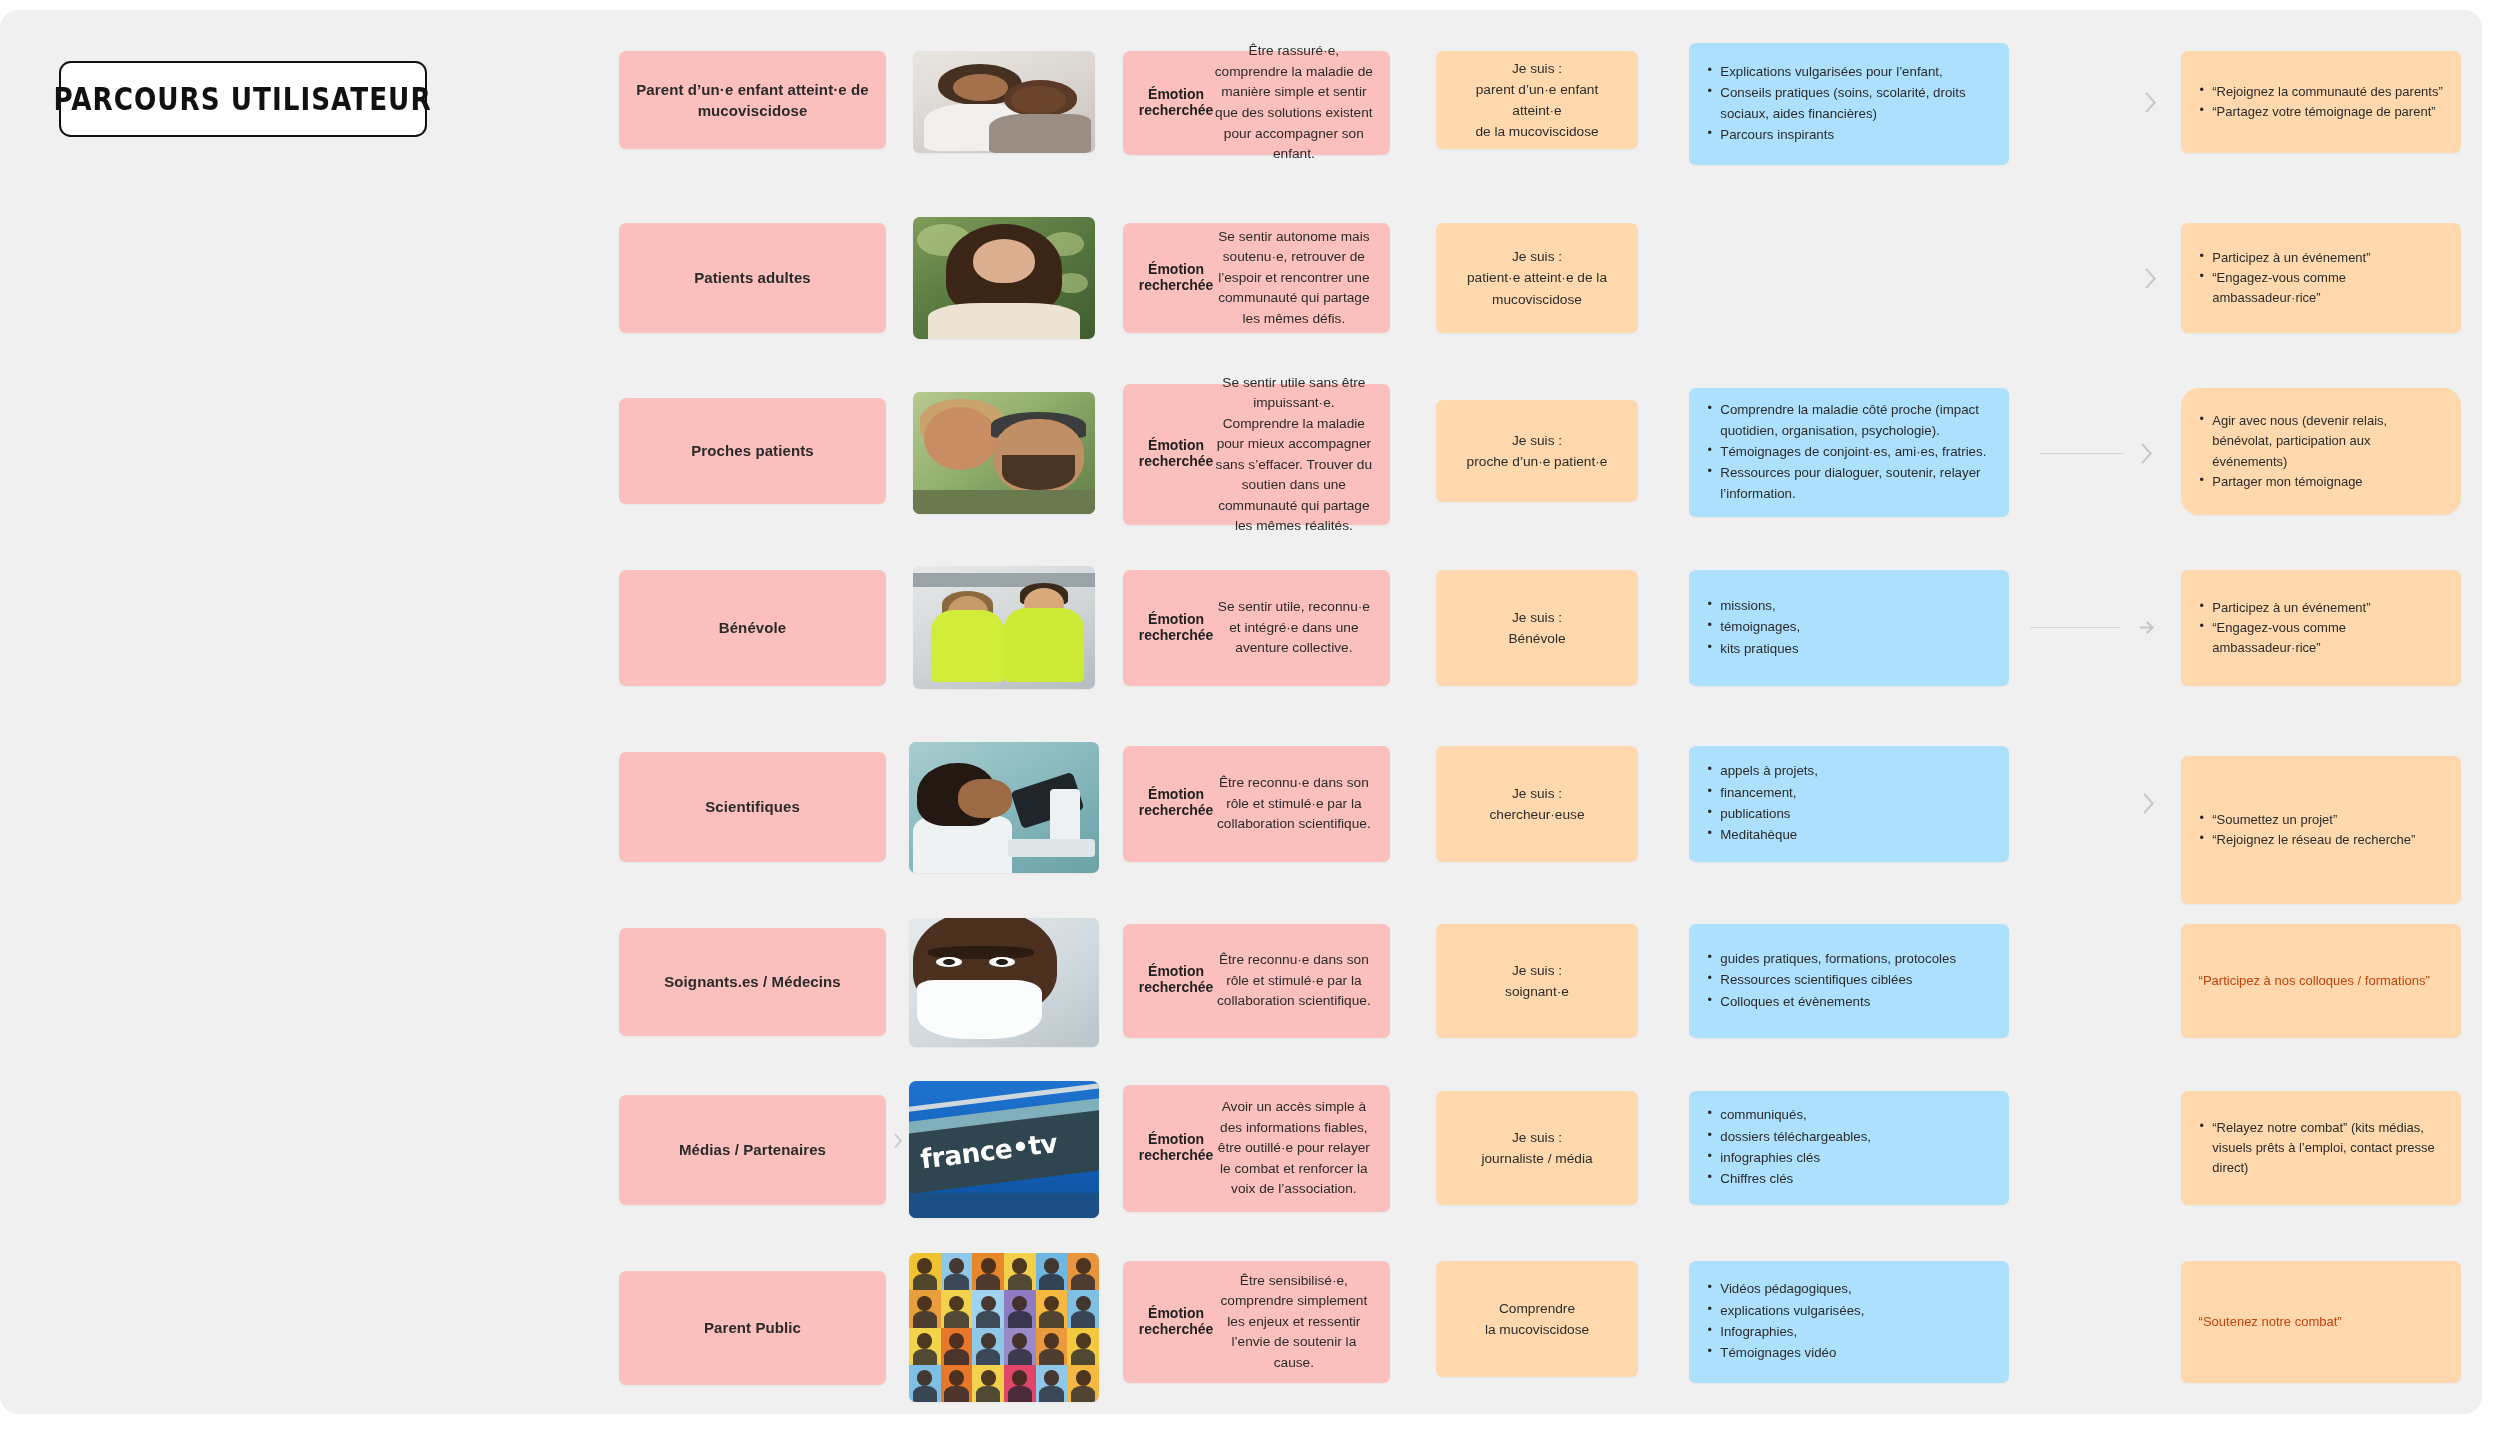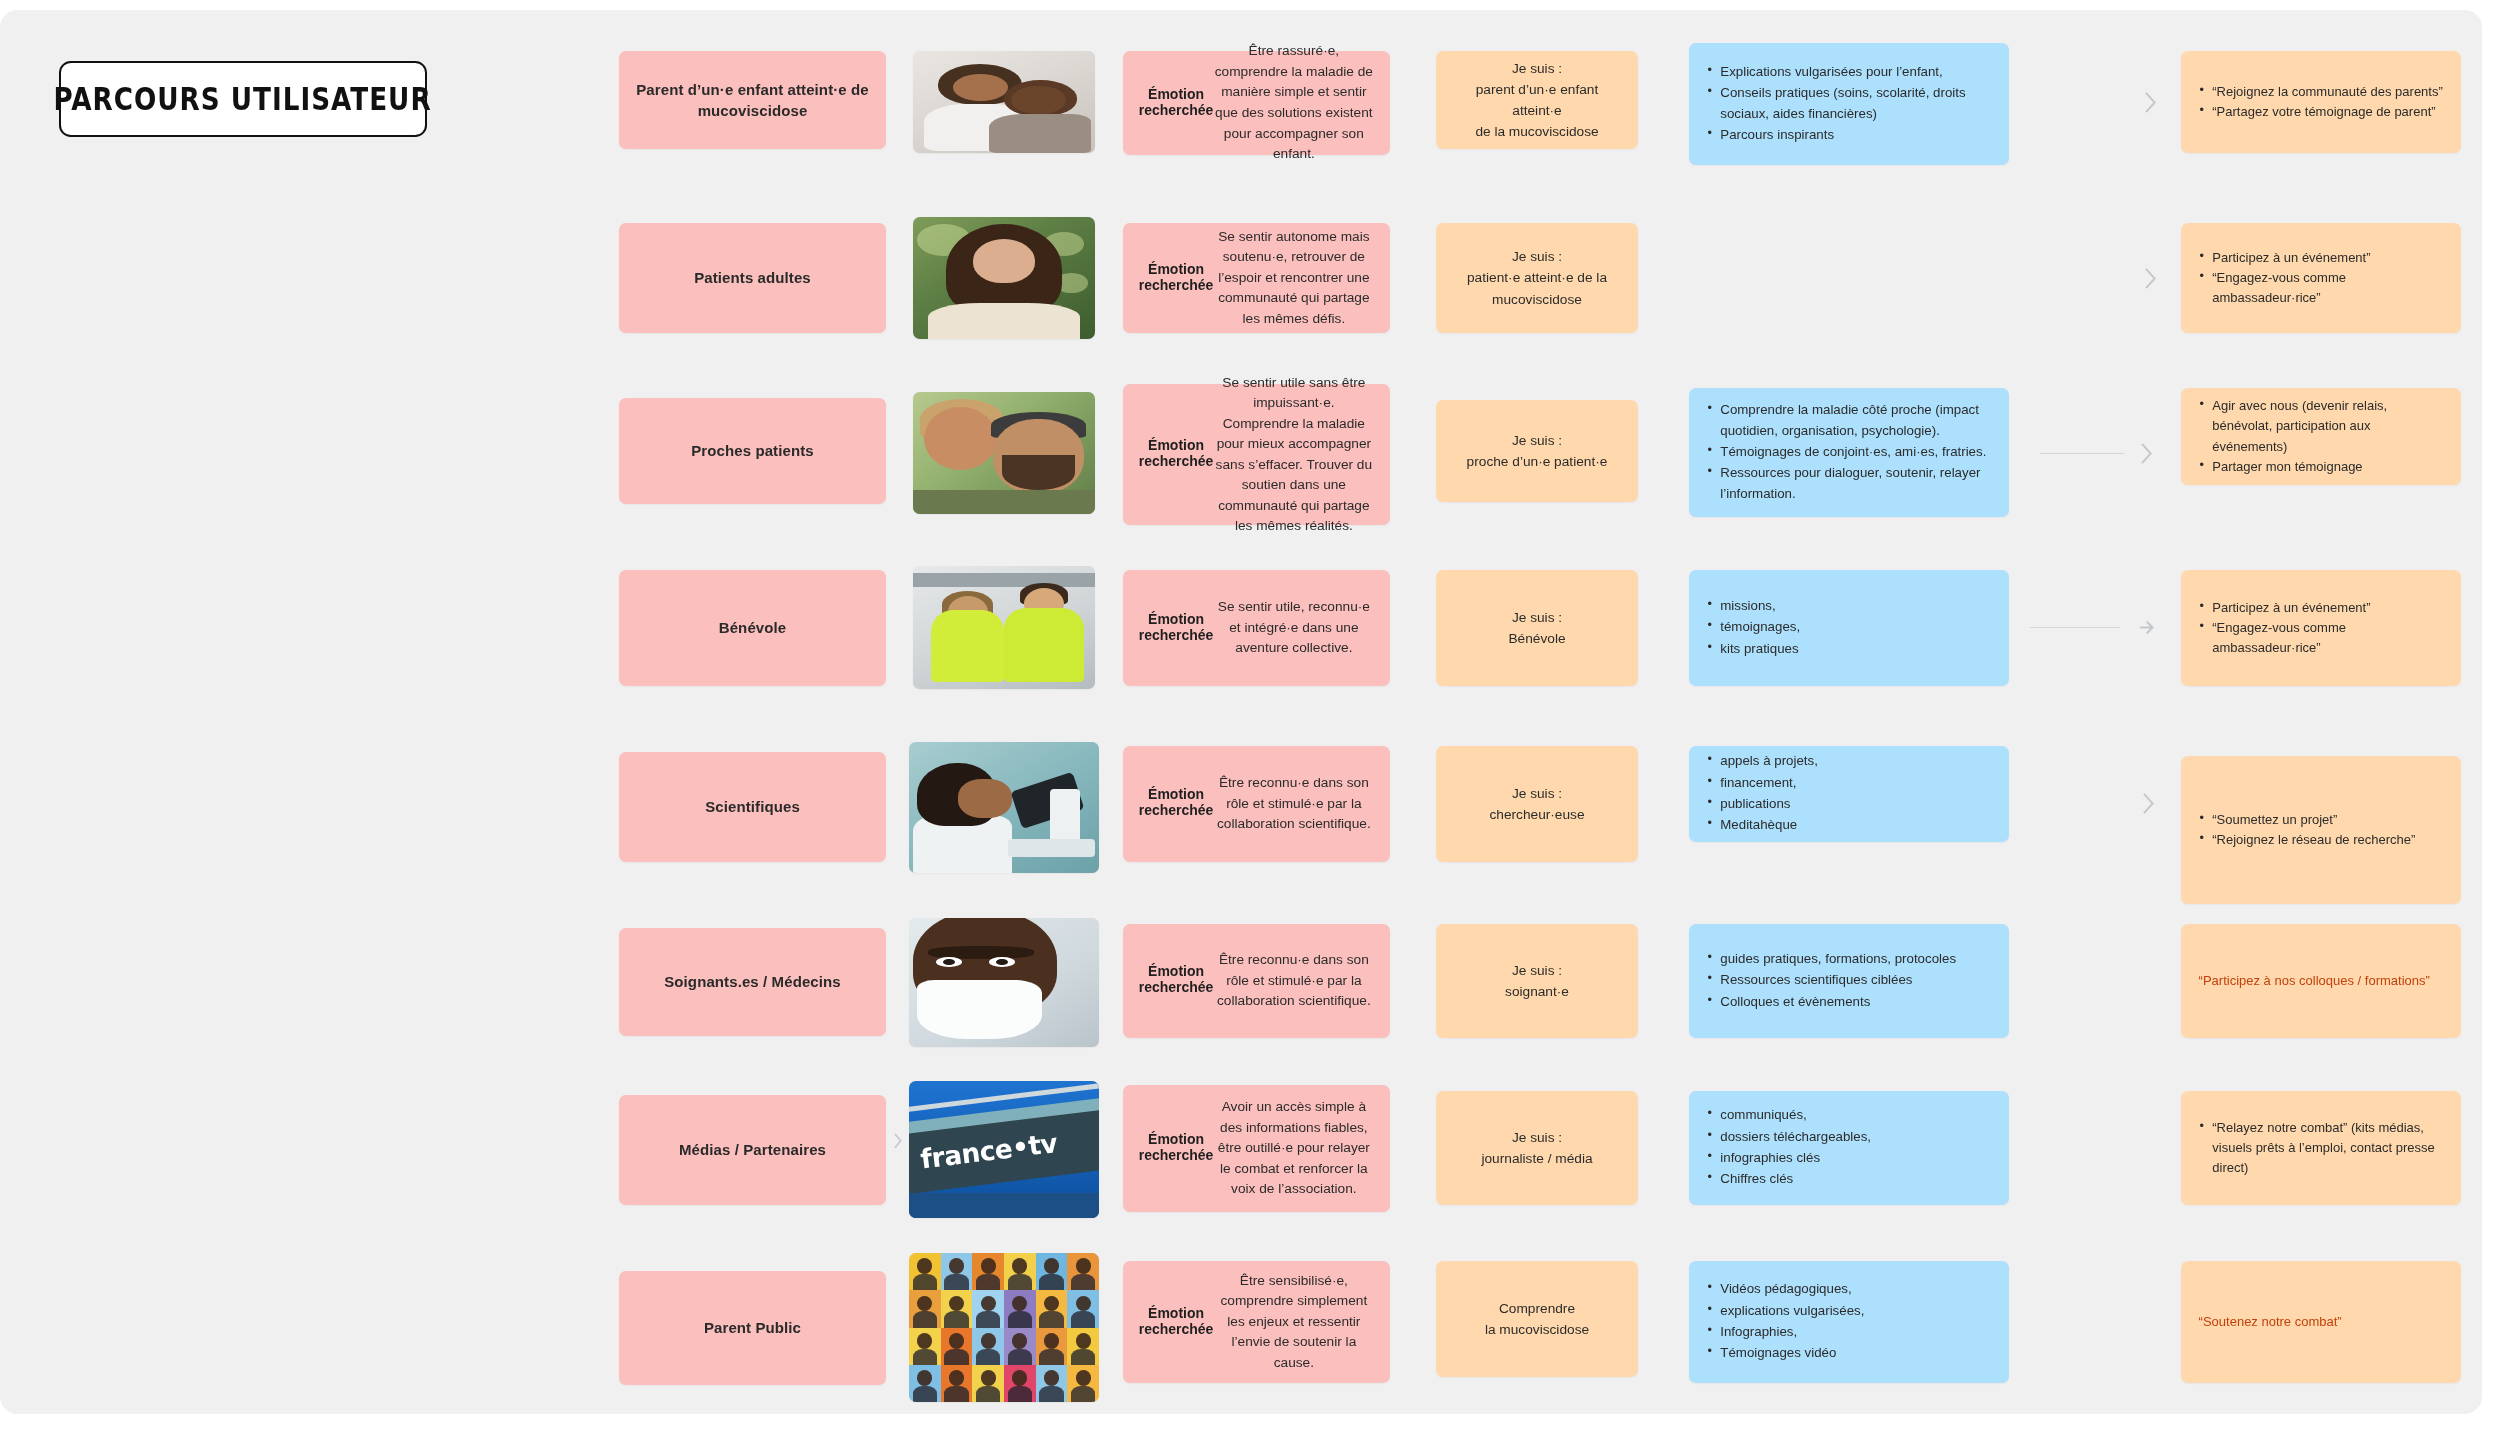--- a/index.html
+++ b/index.html
@@ -395,21 +395,21 @@
           <li>Témoignages de conjoint·es, ami·es, fratries.</li>
           <li>Ressources pour dialoguer, soutenir, relayer l’information.</li>
         </ul>
       </div>
       <div class="dash" style="left:1421px; top:61px; width:84px;"></div>
       <div class="chev" style="left:1517px; top:47px;">
         <svg viewBox="0 0 22 30">
             <path d="M6 5 L15 15 L6 25" fill="none" stroke="currentColor" stroke-width="2"></path>
           </svg>
       </div>
-      <div class="cell cell-cta" style="top:-3.9px; height:97px;">
+      <div class="cell cell-cta" style="top:-3.9px; height:127px;border-radius:18px;">
         <ul>
           <li>Agir avec nous (devenir relais, bénévolat, participation aux événements)</li>
           <li>Partager mon témoignage</li>
         </ul>
       </div>
     </div>
 
     <div class="row" style="top:519px; height:137px;">
       <div class="cell cell-persona" style="top:0px; height:116px;">
         <span class="ptext">Bénévole</span>
@@ -473,21 +473,21 @@
           </div>
       </div>
       <div class="cell cell-emotion" style="top:3.9px; height:116px;">
         <span class="e-title">Émotion recherchée</span>
         <span class="e-body">Être reconnu·e dans son rôle et stimulé·e par la collaboration scientifique.</span>
       </div>
       <div class="cell cell-jesuis" style="top:3.9px; height:116px;">
         <span class="j-text">Je suis :
 chercheur·euse</span>
       </div>
-      <div class="cell cell-content" style="top:3.9px; height:96px;">
+      <div class="cell cell-content" style="top:3.9px; height:116px;">
         <ul>
           <li>appels à projets,</li>
           <li>financement,</li>
           <li>publications</li>
           <li>Meditahèque</li>
         </ul>
       </div>
       <div class="chev" style="left:1519px; top:47px;">
         <svg viewBox="0 0 22 30">
             <path d="M6 5 L15 15 L6 25" fill="none" stroke="currentColor" stroke-width="2"></path>

